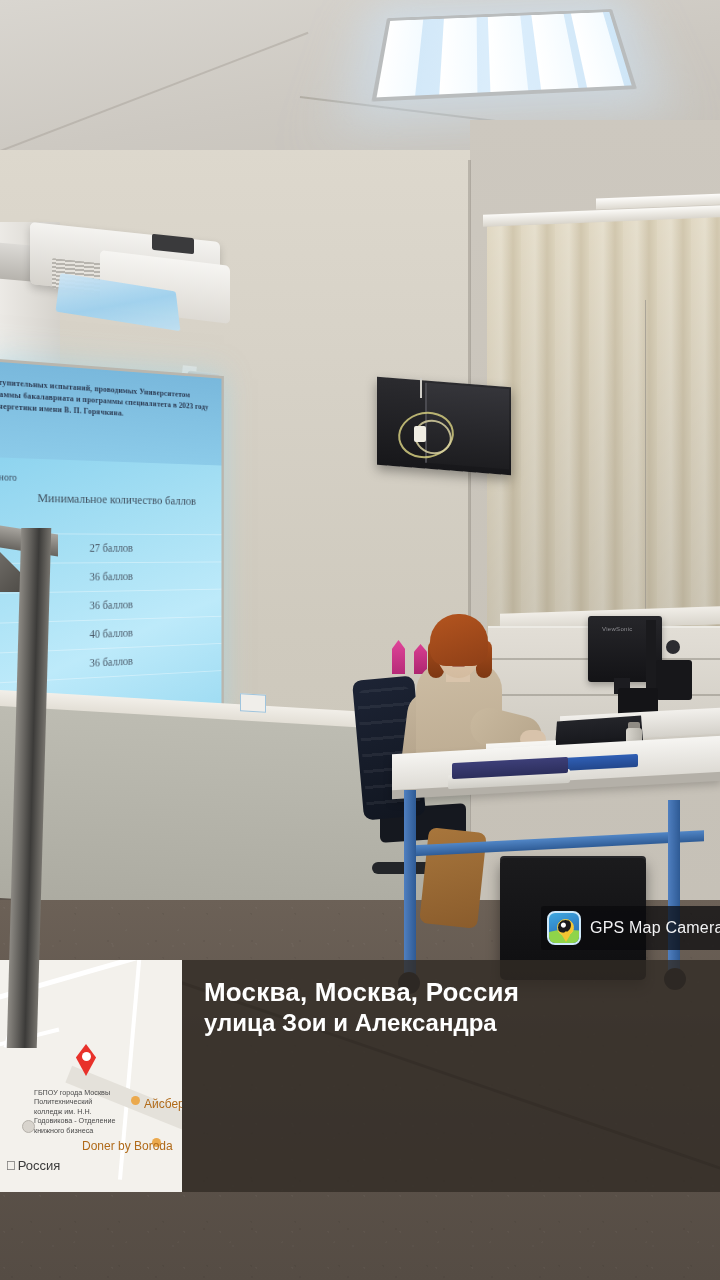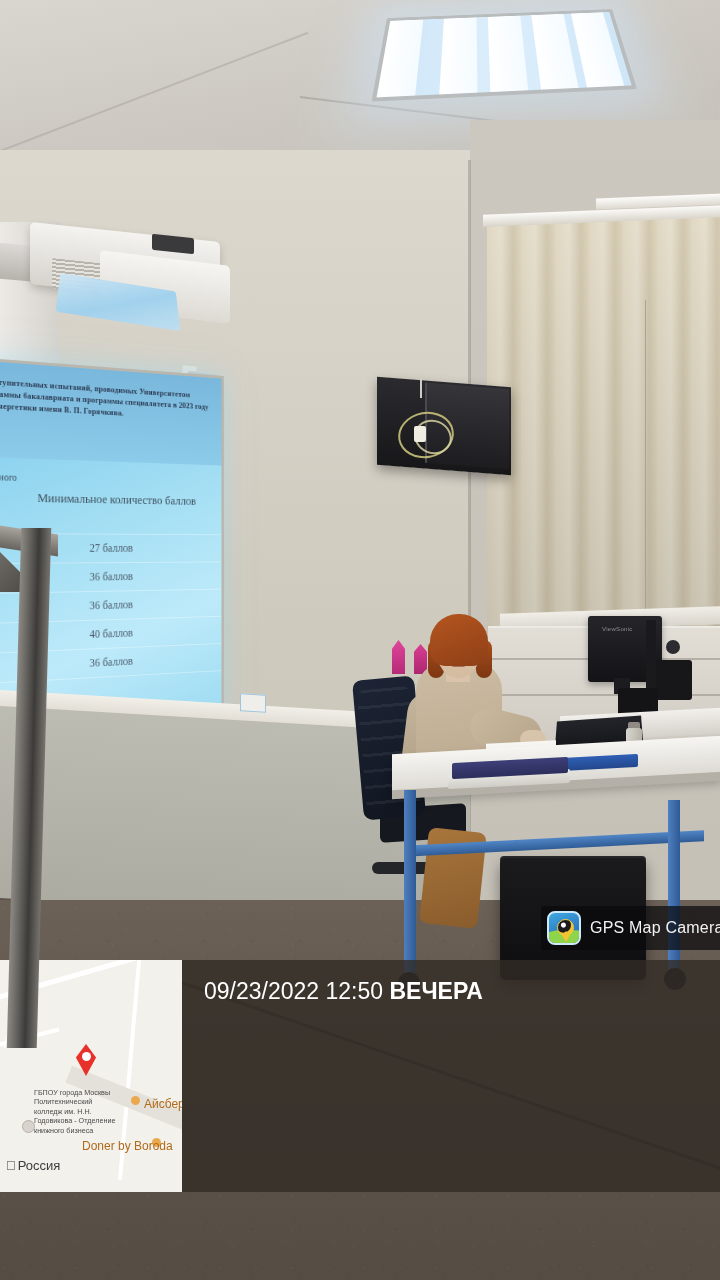--- a/index.html
+++ b/index.html
@@ -424,25 +424,22 @@
       <div class="ov-dot" style="left:152px;top:178px"></div>
       <div class="ov-poi" style="left:82px;top:179px">Doner by Boroda</div>
 
       <div class="ov-maps">
         <span></span>
         <span>Россия</span>
       </div>
     </div>
 
     <div class="ov-text">
-      <div class="ov-l4">
-        <span>09/23/2022</span>
-        <span>12:50</span>
-        <b>ВЕЧЕРА</b>
-      </div>
+      <div class="ov-l1">Москва, Москва, Россия</div>
+      <div class="ov-l2">улица Зои и Александра</div>
     </div>
   </div>
 
   <div class="post-top"></div>
   <div class="post-brace"></div>
   <div class="post"></div>
 
 </div>
 
 </body></html>

